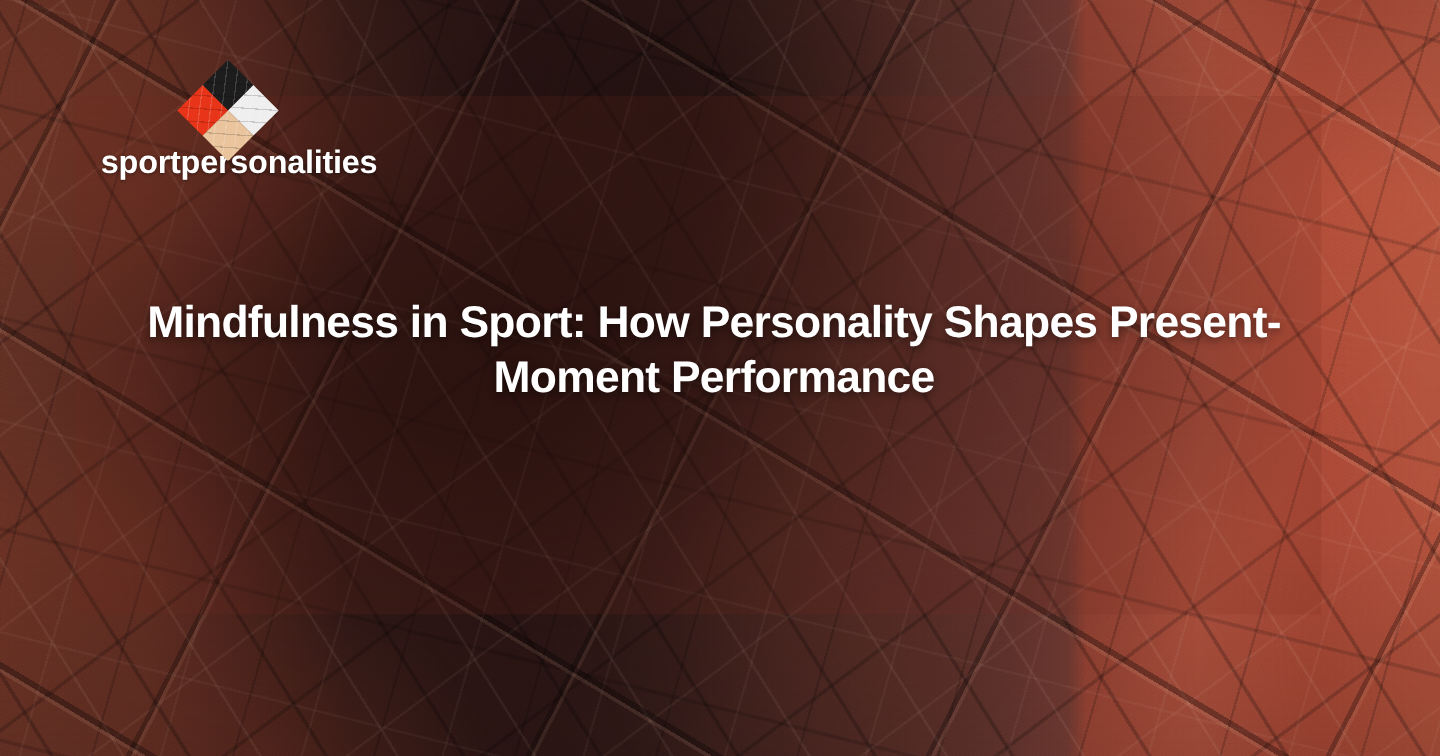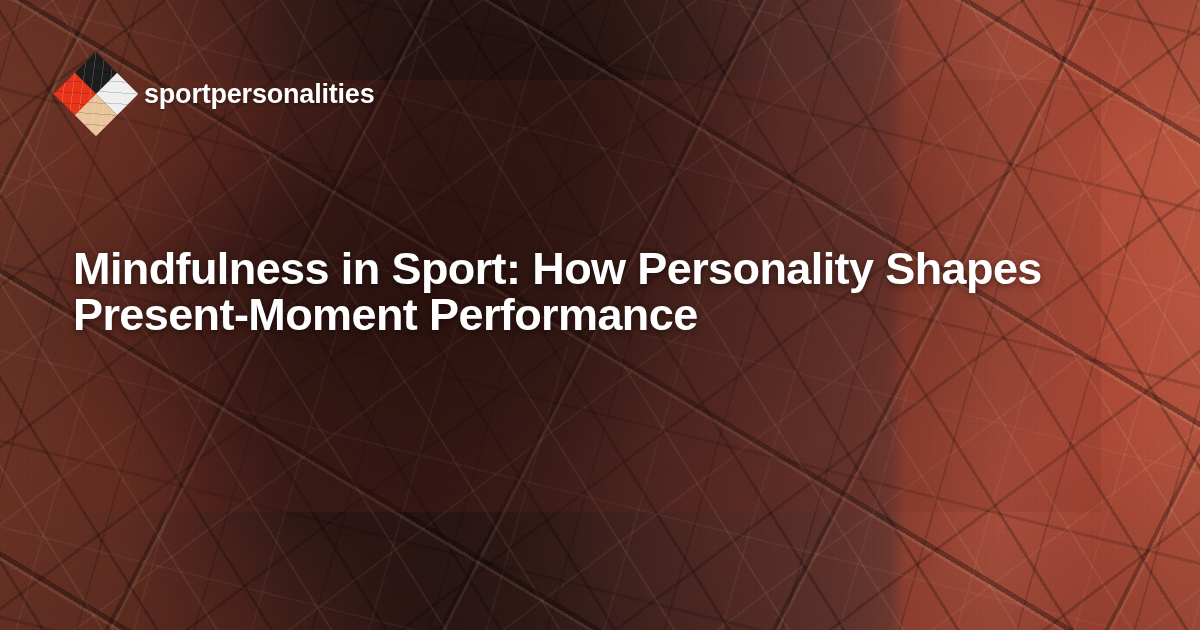--- a/index.html
+++ b/index.html
@@ -123,20 +123,21 @@
     background:rgba(120,46,34,.16);
     pointer-events:none;
   }
 
   
   .brand{
     position:absolute;
     left:66px; top:62px;
     display:flex; align-items:center;
     height:64px;
+    flex-direction:column;
   }
   .logo-mark{
     position:relative;
     width:60px; height:60px;
     flex:0 0 60px;
     transform:rotate(45deg);
     overflow:hidden;
   }
   .logo-q{ position:absolute; width:50%; height:50%; }
   .logo-q.tl{ left:0;  top:0;  }
@@ -158,28 +159,29 @@
     font-weight:700;
     letter-spacing:-.2px;
     line-height:1;
     text-shadow:0 1px 3px rgba(0,0,0,.45);
     white-space:nowrap;
   }
 
   
   .headline{
     position:absolute;
-    left:73px; top:246px;
+    left:90px; top:246px;
     width:1010px;
     color:#ffffff;
-    font-size:45px;
+    font-size:37px;
     font-weight:700;
     line-height:46px;
     letter-spacing:-.6px;
     text-shadow:0 2px 7px rgba(0,0,0,.48);
+    text-align:center;
   }
 </style>
 </head>
 <body>
 
 <div class="card">
 
   <div class="bg">
     <div class="bg-bands"></div>
     <div class="bg-blobs"></div>

